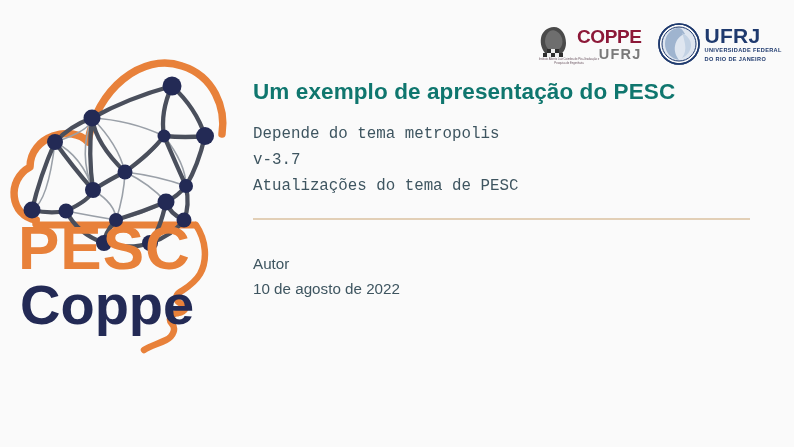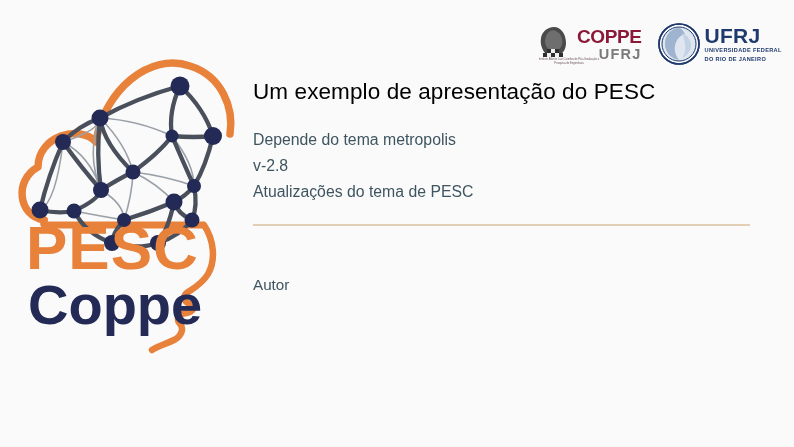--- a/index.html
+++ b/index.html
@@ -14,21 +14,21 @@
     position: relative;
     width: 794px;
     height: 447px;
     background: #FAFAFA;
     overflow: hidden;
   }
 
   
   #pesc-logo {
     position: absolute;
-    left: 8px;
+    left: 0px;
     top: 24px;
     width: 246px;
     height: 330px;
     text-align: right;
   }
   #pesc-logo svg { display: block; }
 
   
   #inst-logos {
     position: absolute;
@@ -100,40 +100,41 @@
 
   
   #text-block {
     position: absolute;
     left: 253px;
     top: 78px;
     width: 510px;
   }
   #title {
     font-size: 22.5px;
-    color: #000000;
+    color: #0f766e;
     letter-spacing: 0.1px;
-    margin: 0 0 22px 0;
-    font-weight: normal;
+    margin: 0 0 16px 0;
+    font-weight: bold;
     line-height: 1.2;
   }
   .subtitle-line {
     font-size: 15.8px;
     color: #3E5560;
     line-height: 26px;
     white-space: pre;
+    font-family: Liberation Mono, monospace;
   }
   #rule {
     height: 2px;
     background: #E2CFB6;
     margin: 19px 0 0 0;
     width: 497px;
   }
   #meta {
-    margin-top: 46px;
+    margin-top: 31px;
   }
   .meta-line {
     font-size: 15.2px;
     color: #3E5560;
     line-height: 25px;
     white-space: pre;
   }
 </style>
 </head>
 <body>
@@ -279,24 +280,25 @@
       </div>
     </div>
   </div>
 
   <div id="text-block">
 
     <h1 id="title">Um exemplo de apresentação do PESC</h1>
 
     <div>
       <div class="subtitle-line">Depende do tema metropolis</div>
-      <div class="subtitle-line">v-2.8</div>
+      <div class="subtitle-line">v-3.7</div>
       <div class="subtitle-line">Atualizações do tema de PESC</div>
     </div>
 
     <div id="rule"></div>
 
     <div id="meta">
       <div class="meta-line">Autor</div>
+      <div class="meta-line">10 de agosto de 2022</div>
     </div>
   </div>
 
 </div>
 
 </body></html>

